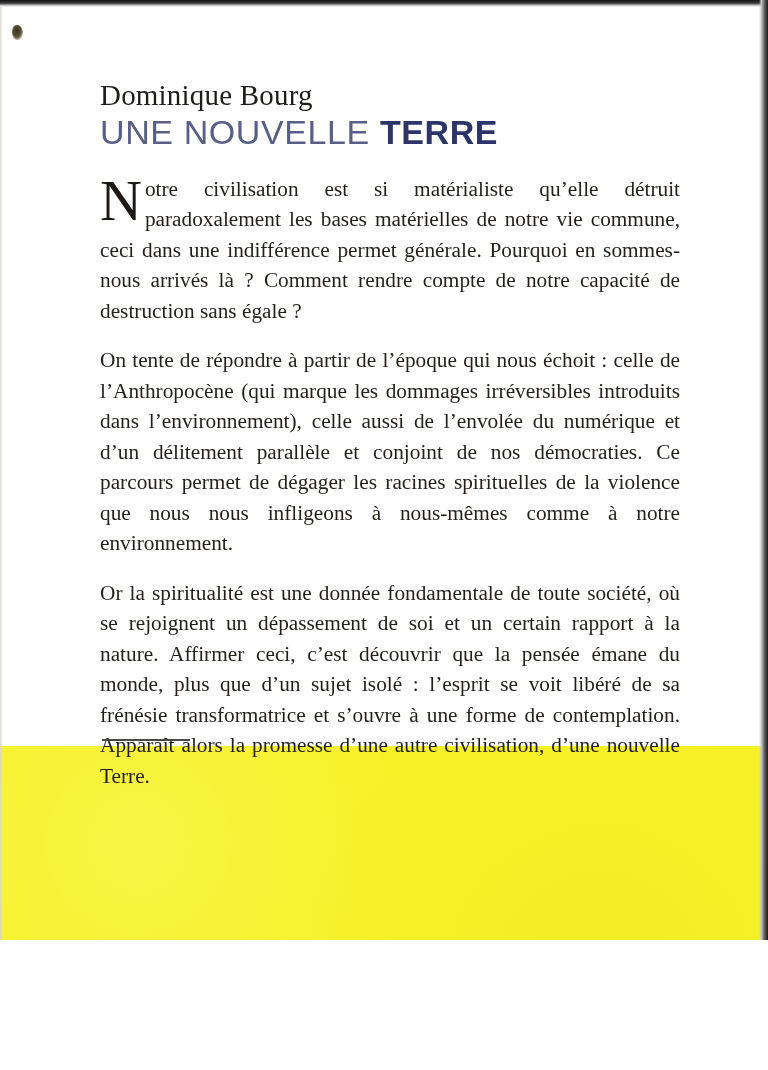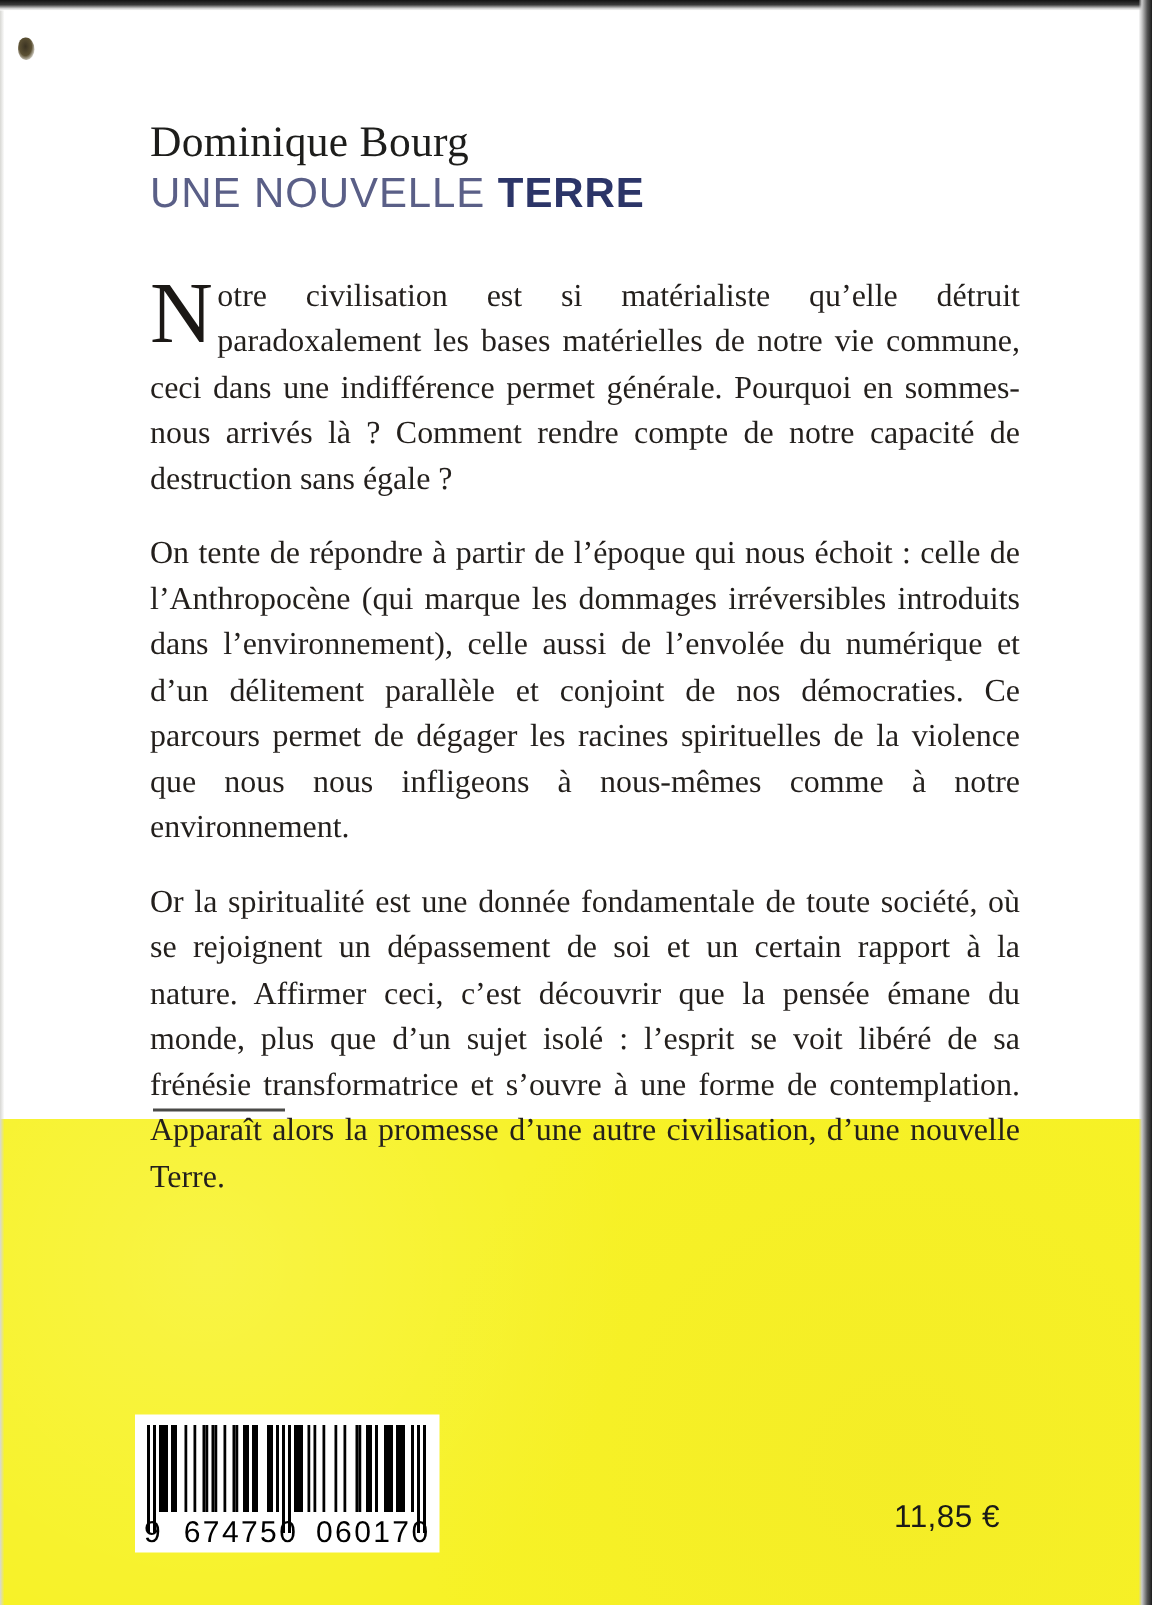--- a/index.html
+++ b/index.html
@@ -7,21 +7,21 @@
     padding: 0;
     background: #ffffff;
   }
   body {
     font-family: "Liberation Serif", serif;
   }
 
   .cover {
     position: relative;
     width: 768px;
-    height: 1070px;
+    height: 940px;
     overflow: hidden;
     background: #fdfdfc;
   }
 
   
   .edge-top {
     position: absolute;
     top: 0; left: 0;
     width: 768px; height: 7px;
     background: linear-gradient(to bottom, #131313 0%, #3a3a3a 45%, #cfcfcf 80%, #fdfdfc 100%);
@@ -96,24 +96,24 @@
     font-family: "Liberation Serif", serif;
     font-size: 29px;
     line-height: 1.05;
     color: #1d1d1b;
     letter-spacing: 0.2px;
     font-weight: 400;
     margin: 0 0 3px 0;
   }
   .title-line {
     font-family: "Liberation Sans", sans-serif;
-    font-size: 28px;
+    font-size: 34px;
     line-height: 1.12;
     letter-spacing: 0.6px;
-    margin: 0 0 37px 0;
+    margin: 0 0 22px 0;
     white-space: nowrap;
   }
   .title-light {
     color: #5a5f87;
     font-weight: 400;
   }
   .title-bold {
     color: #2c3568;
     font-weight: 700;
   }

